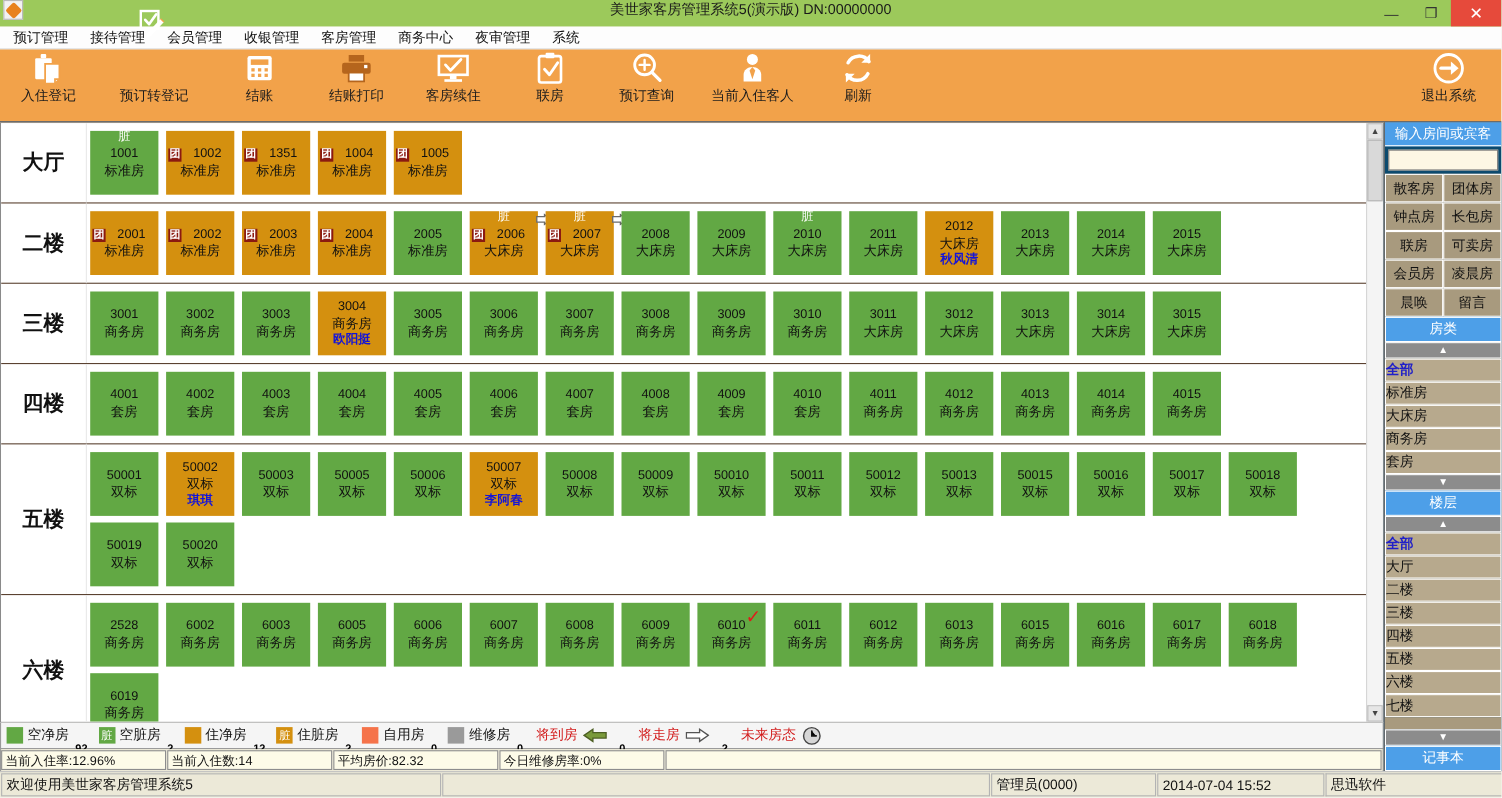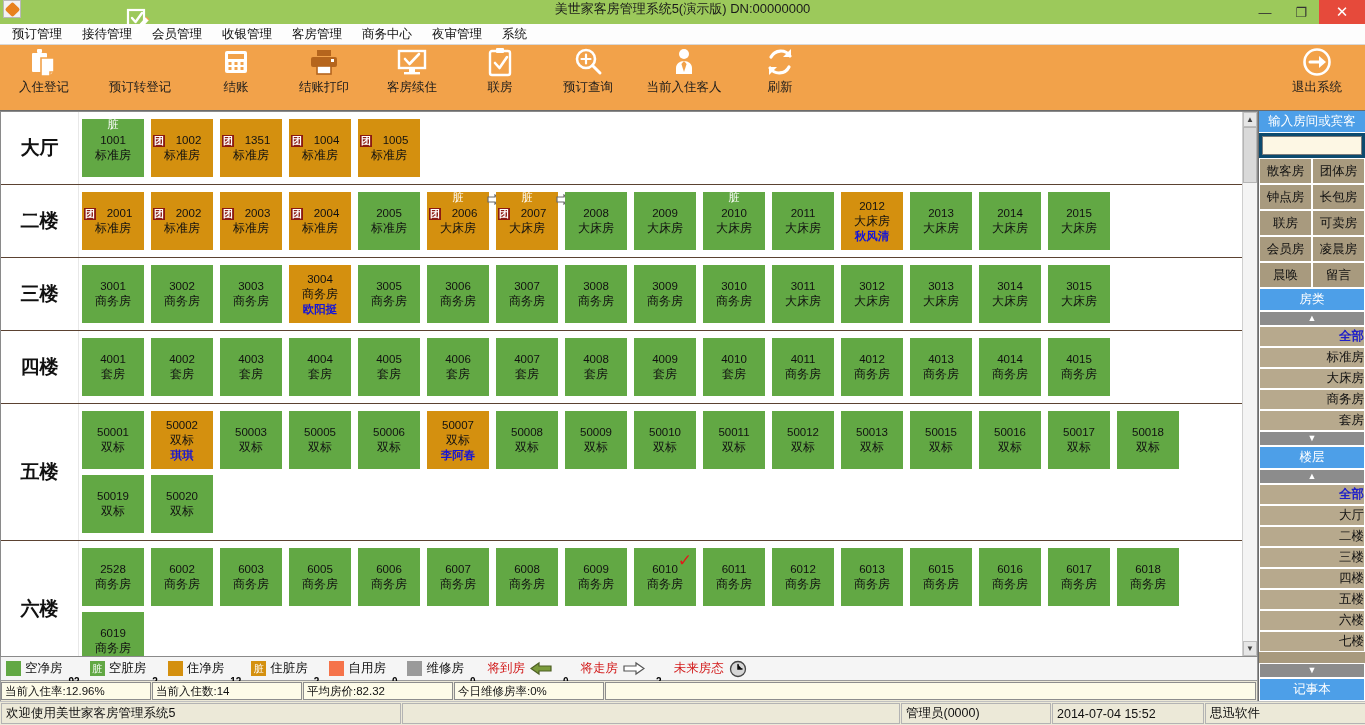--- a/index.html
+++ b/index.html
@@ -106,21 +106,21 @@
   .sb-header { background:#4d9fe8; color:#fff; font-size:12.5px; text-align:center;
      padding:2px 0; border-bottom:1px solid #fff; }
   .sb-input { margin:3px 3px; height:19px; background:#fdf7e4; border:1px solid #7b7b7b; }
   .sb-grid { display:flex; flex-wrap:wrap; }
   .sb-cell { width:50%; height:26px; display:flex; align-items:center; justify-content:center;
      font-size:12.5px; color:#111; background:#a89a7e; border:1px solid #fff; }
   .sb-bar { background:#4d9fe8; color:#fff; text-align:center; font-size:12.5px;
      padding:2px 0; border:1px solid #fff; font-weight:normal;}
   .sb-spin { background:#8c8c8c; text-align:center; color:#fff; font-size:9px; padding:2px 0;
      border:1px solid #fff; line-height:9px;}
-  .sb-opt { background:#b7a98d; text-align:right; font-size:12.5px; color:#111;
+  .sb-opt { background:#b7a98d; text-align:left; font-size:12.5px; color:#111;
      padding:1px 0; border:1px solid #fff; }
   .sb-opt.sel { color:#2020c8; font-weight:bold; }
   .sb-spacer { flex:1 1 auto; background:#a89a7e; }
 
   
   .legend {
     height:24px; flex:0 0 24px; display:flex; align-items:center; gap:0;
     background:#f5f5f5; border:1px solid #9a9a9a; border-top:none; padding-left:5px;
   }
   .lg-item { display:flex; align-items:center; margin-right:10px; font-size:12.5px; color:#111;}

